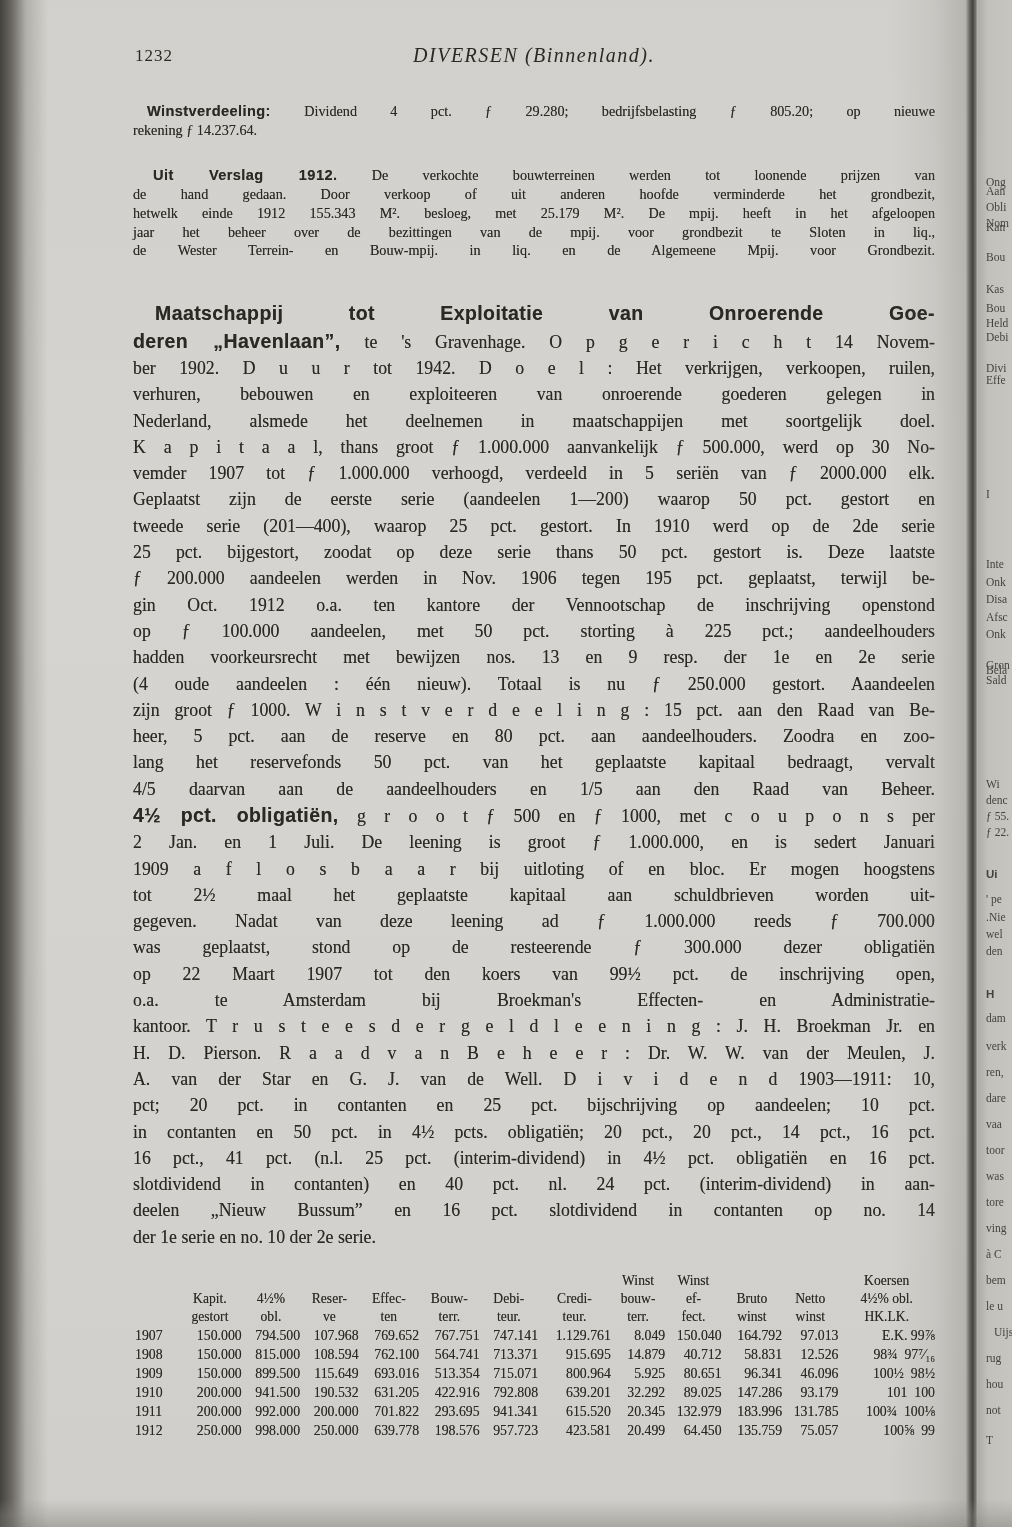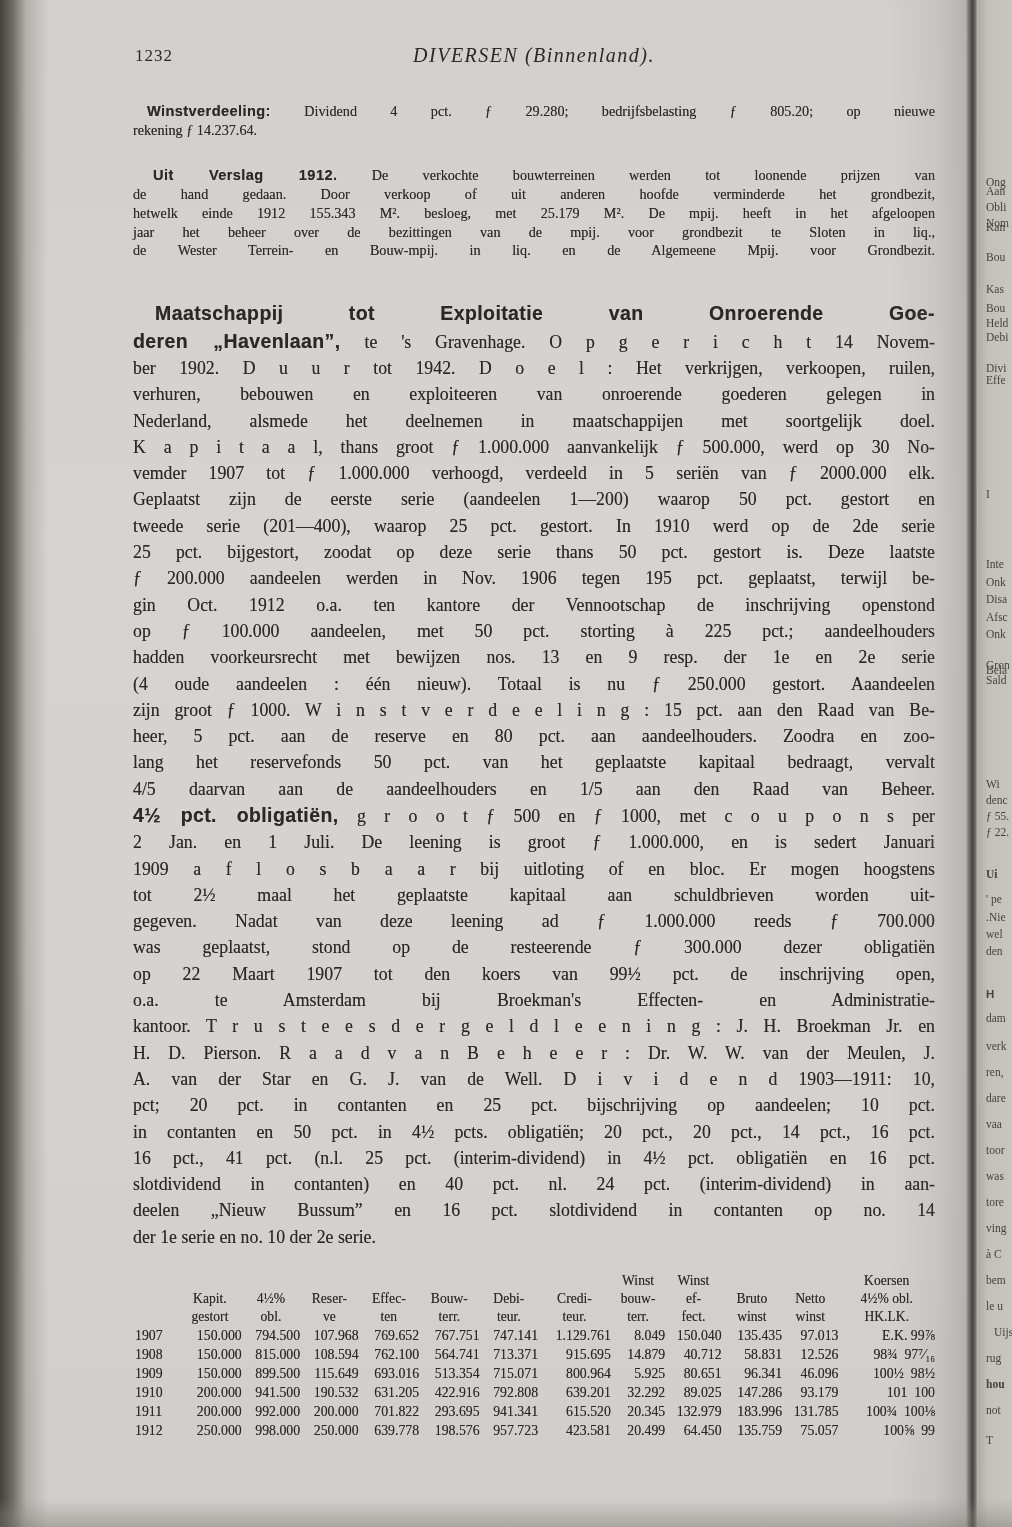--- a/index.html
+++ b/index.html
@@ -169,21 +169,21 @@
             <td class="yr">1907</td>
             <td class="num">150.000</td>
             <td class="num">794.500</td>
             <td class="num">107.968</td>
             <td class="num">769.652</td>
             <td class="num">767.751</td>
             <td class="num">747.141</td>
             <td class="num">1.129.761</td>
             <td class="num">8.049</td>
             <td class="num">150.040</td>
-            <td class="num">135.435</td>
+            <td class="num">164.792</td>
             <td class="num">97.013</td>
             <td class="kr">E.K. 99⅞</td>
           </tr>
           <tr>
             <td class="yr">1908</td>
             <td class="num">150.000</td>
             <td class="num">815.000</td>
             <td class="num">108.594</td>
             <td class="num">762.100</td>
             <td class="num">564.741</td>
@@ -280,39 +280,39 @@
       <span class="frag" style="top: 593px;">Disa</span>
       <span class="frag" style="top: 611px;">Afsc</span>
       <span class="frag" style="top: 628px;">Onk</span>
       <span class="frag" style="top: 664px;">Bela</span>
       <span class="frag" style="top: 659px;">Gron</span>
       <span class="frag" style="top: 674px;">Sald</span>
       <span class="frag" style="top: 778px;">Wi</span>
       <span class="frag" style="top: 794px;">denc</span>
       <span class="frag" style="top: 810px;">ƒ 55.</span>
       <span class="frag" style="top: 826px;">ƒ 22.</span>
-      <span class="frag b" style="top: 868px; font-family: Liberation Serif, serif;">Ui</span>
+      <span class="frag b" style="top: 868px;">Ui</span>
       <span class="frag" style="top: 893px;">' pe</span>
       <span class="frag" style="top: 911px;">.Nie</span>
       <span class="frag" style="top: 928px;">wel</span>
       <span class="frag" style="top: 945px;">den</span>
       <span class="frag b" style="top: 988px;">H</span>
       <span class="frag" style="top: 1012px;">dam</span>
       <span class="frag" style="top: 1040px;">verk</span>
       <span class="frag" style="top: 1066px;">ren,</span>
       <span class="frag" style="top: 1092px;">dare</span>
       <span class="frag" style="top: 1118px;">vaa</span>
       <span class="frag" style="top: 1144px;">toor</span>
       <span class="frag" style="top: 1170px;">was</span>
       <span class="frag" style="top: 1196px;">tore</span>
       <span class="frag" style="top: 1222px;">ving</span>
       <span class="frag" style="top: 1248px;">à C</span>
       <span class="frag" style="top: 1274px;">bem</span>
       <span class="frag" style="top: 1300px;">le u</span>
       <span class="frag" style="top: 1326px; margin-left: 8px;">Uijs</span>
       <span class="frag" style="top: 1352px;">rug</span>
-      <span class="frag" style="top: 1378px; font-weight: bold;">hou</span>
+      <span class="frag" style="top: 1378px;">hou</span>
       <span class="frag" style="top: 1404px;">not</span>
       <span class="frag" style="top: 1434px;">T</span>
     </div>
   <div class="leftshadow"></div>
   <div class="bottomband"></div>
 </div>
 
 </body></html>

